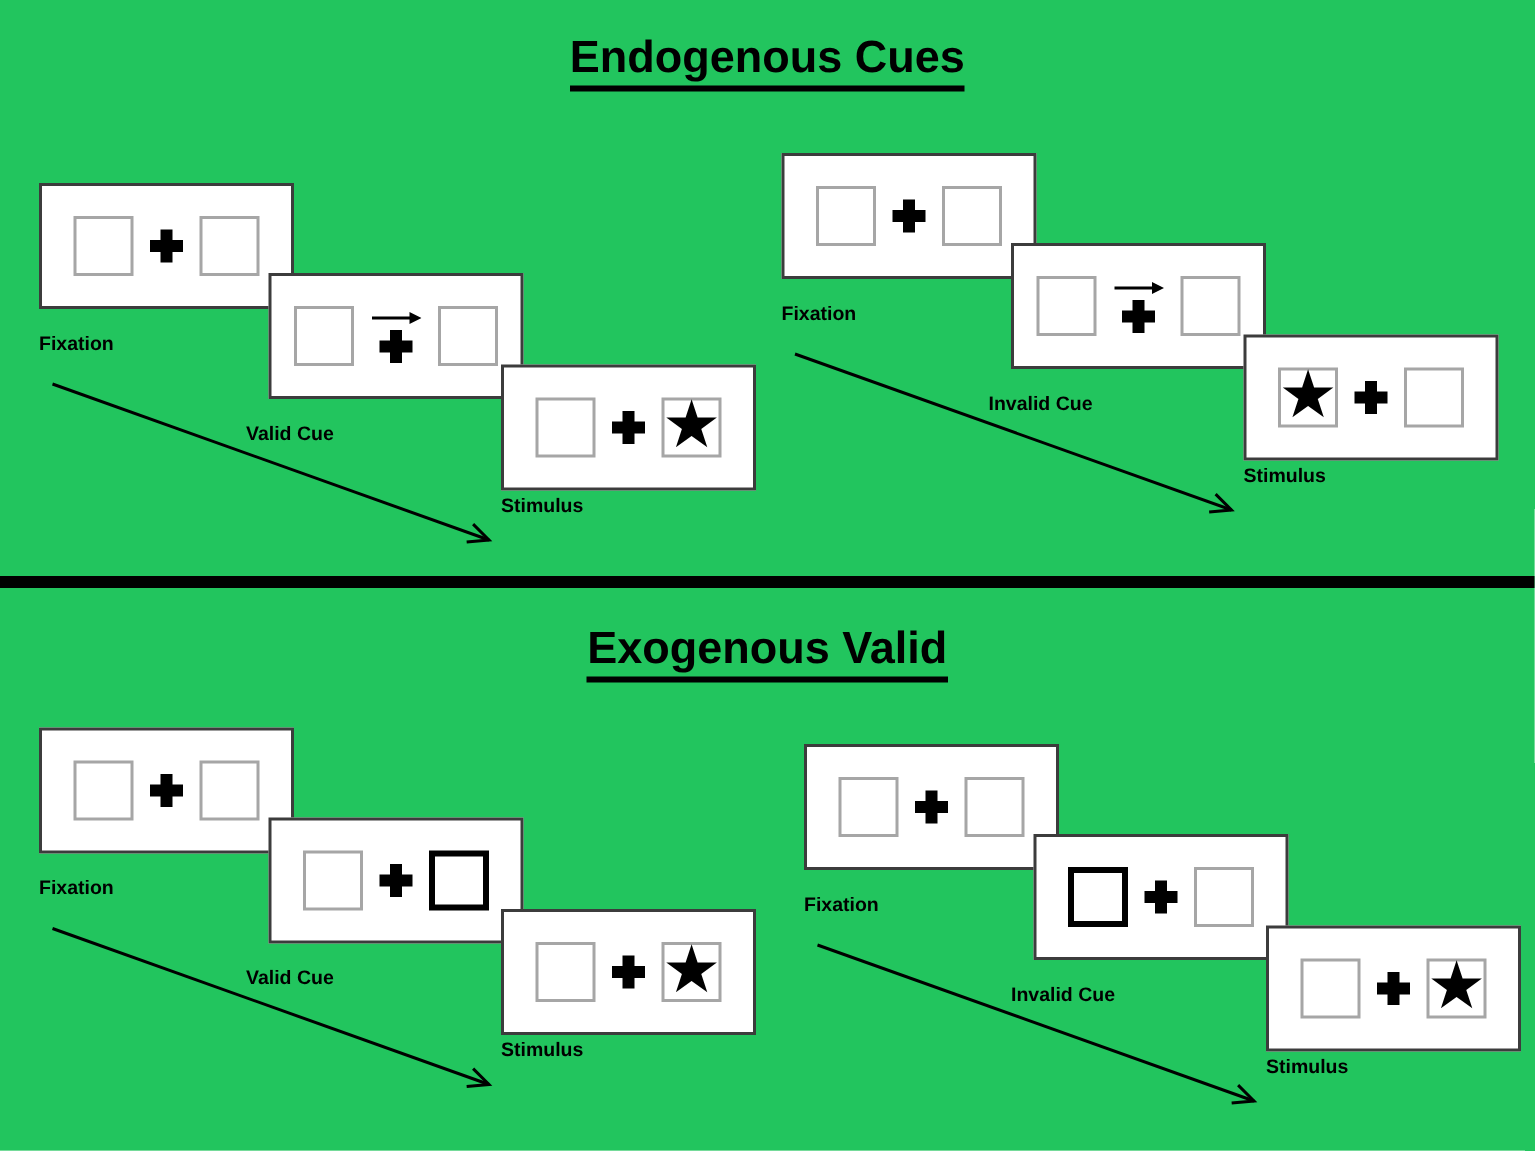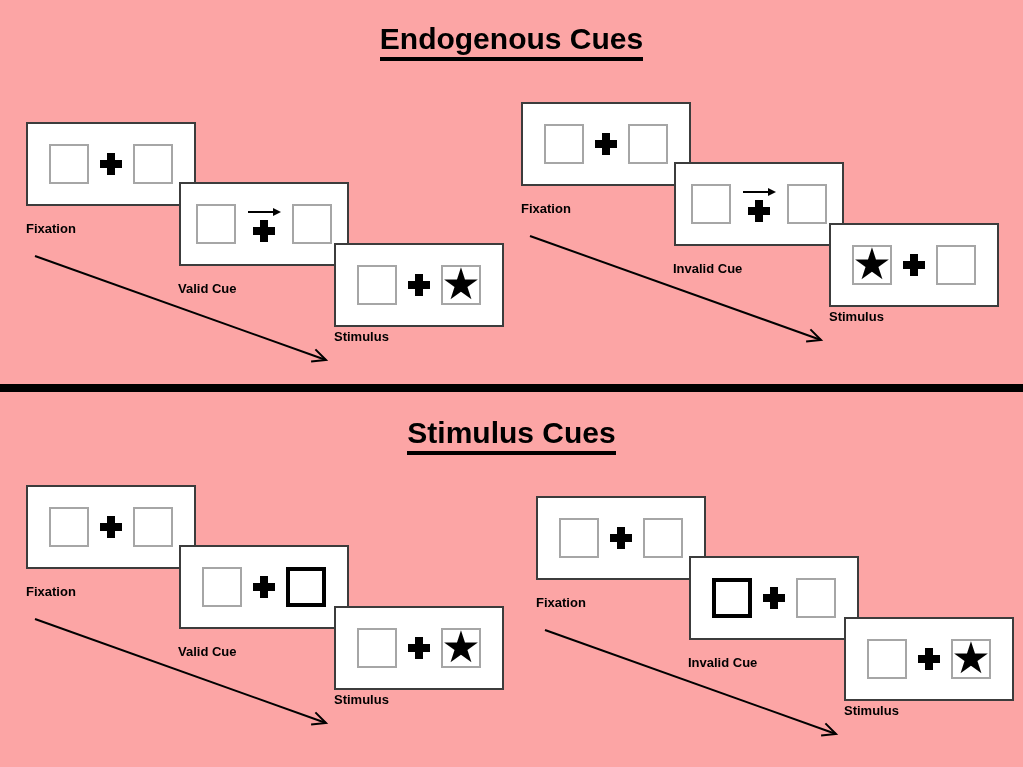--- a/index.html
+++ b/index.html
@@ -1,18 +1,18 @@
 <!DOCTYPE html>
 <html><head>
 <meta charset="utf-8">
 <style>
   html,body{margin:0;padding:0;background:#ffffff;}
   body{width:1023px;height:767px;position:relative;overflow:hidden;
        font-family:"Liberation Sans",sans-serif;color:#000;}
-  .slide{position:absolute;left:0;top:0;width:1023px;height:767px;background:#fca5a5;}
+  .slide{position:absolute;left:0;top:0;width:1023px;height:767px;background:#22c55e;}
 
   .section-title{position:absolute;left:0;width:100%;text-align:center;
                  font-size:30px;font-weight:bold;letter-spacing:0px;}
   .t-endo{top:22px;}
   .t-exo{top:416px;}
   .section-title .underlined{border-bottom:4px solid #000;padding-bottom:2px;}
 
   .divider{position:absolute;left:0;top:384px;width:1023px;height:8px;background:#000;}
 
   .quadrant{position:absolute;width:485px;height:255px;}
@@ -24,21 +24,21 @@
   .panel{position:absolute;width:170px;height:84px;background:#fff;
          border:2px solid #3c3c3c;box-sizing:border-box;
          display:flex;align-items:center;justify-content:center;gap:11px;}
   .p1{left:0;top:0;z-index:2;}
   .p2{left:153px;top:60px;z-index:3;}
   .p3{left:308px;top:121px;z-index:4;}
 
   .panel-label{position:absolute;width:170px;text-align:left;
                font-size:13px;font-weight:bold;line-height:22px;z-index:1;}
   .lab1{left:0;top:96px;}
-  .lab2{left:152px;top:156px;}
+  .lab2{left:138px;top:156px;}
   .lab3{left:308px;top:204px;}
 
   .square{width:40px;height:40px;box-sizing:border-box;border:2px solid #a6a6a6;
           background:#fff;display:flex;align-items:center;justify-content:center;flex:0 0 auto;}
   .square.thick{border:4px solid #000;}
 
   .star{font-family:"DejaVu Sans",sans-serif;font-size:44px;line-height:34px;
         color:#000;display:block;transform:translateY(-1px);}
 
   .cue-stack{display:flex;flex-direction:column;align-items:center;flex:0 0 auto;}
@@ -140,21 +140,21 @@
           <i class="ph"></i>
         </div>
       <div class="square"></div>
     </div>
     <div class="panel-label lab3">Stimulus</div>
   </div>
 
   <div class="divider"></div>
 
   <div class="section-title t-exo">
-    <span class="underlined">Stimulus Cues</span>
+    <span class="underlined">Exogenous Valid</span>
   </div>
 
   <div class="quadrant q-exo-valid">
     <svg class="timeline-arrow" width="315" height="120" viewBox="0 0 315 120">
       <line x1="9" y1="6" x2="300" y2="110" stroke="#000" stroke-width="2"></line>
       <polyline points="289.4,99.4 300,110 285.1,111.4" fill="none" stroke="#000" stroke-width="2"></polyline>
     </svg>
     <div class="panel p1">
       <div class="square"></div>
       <div class="plus">

